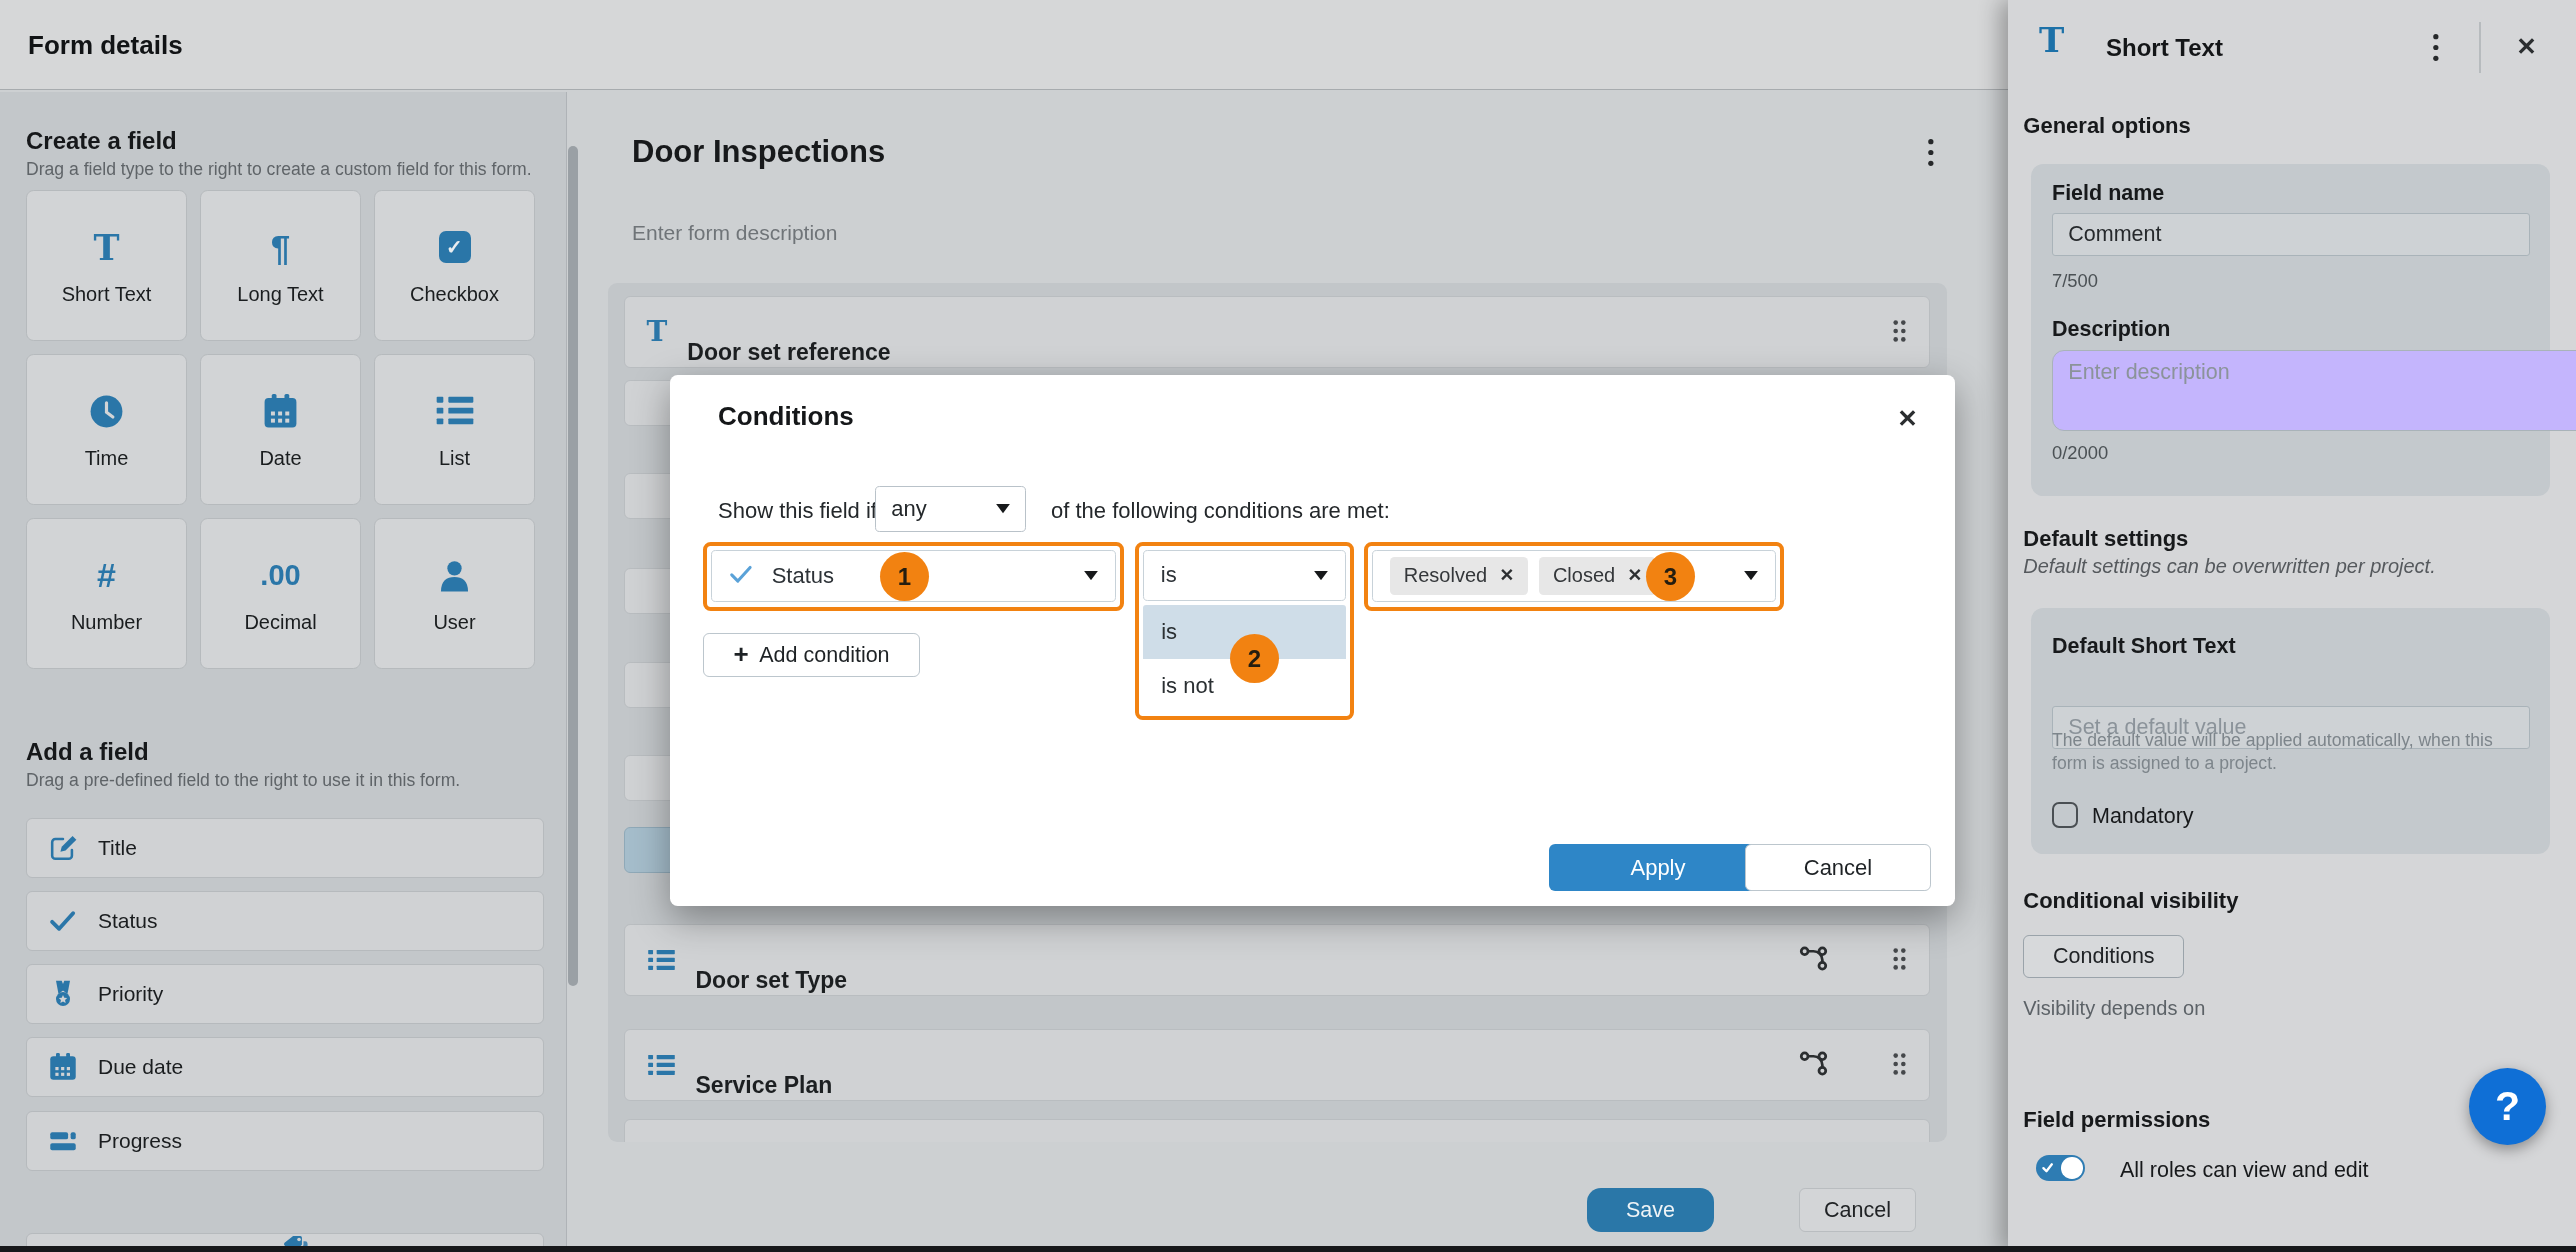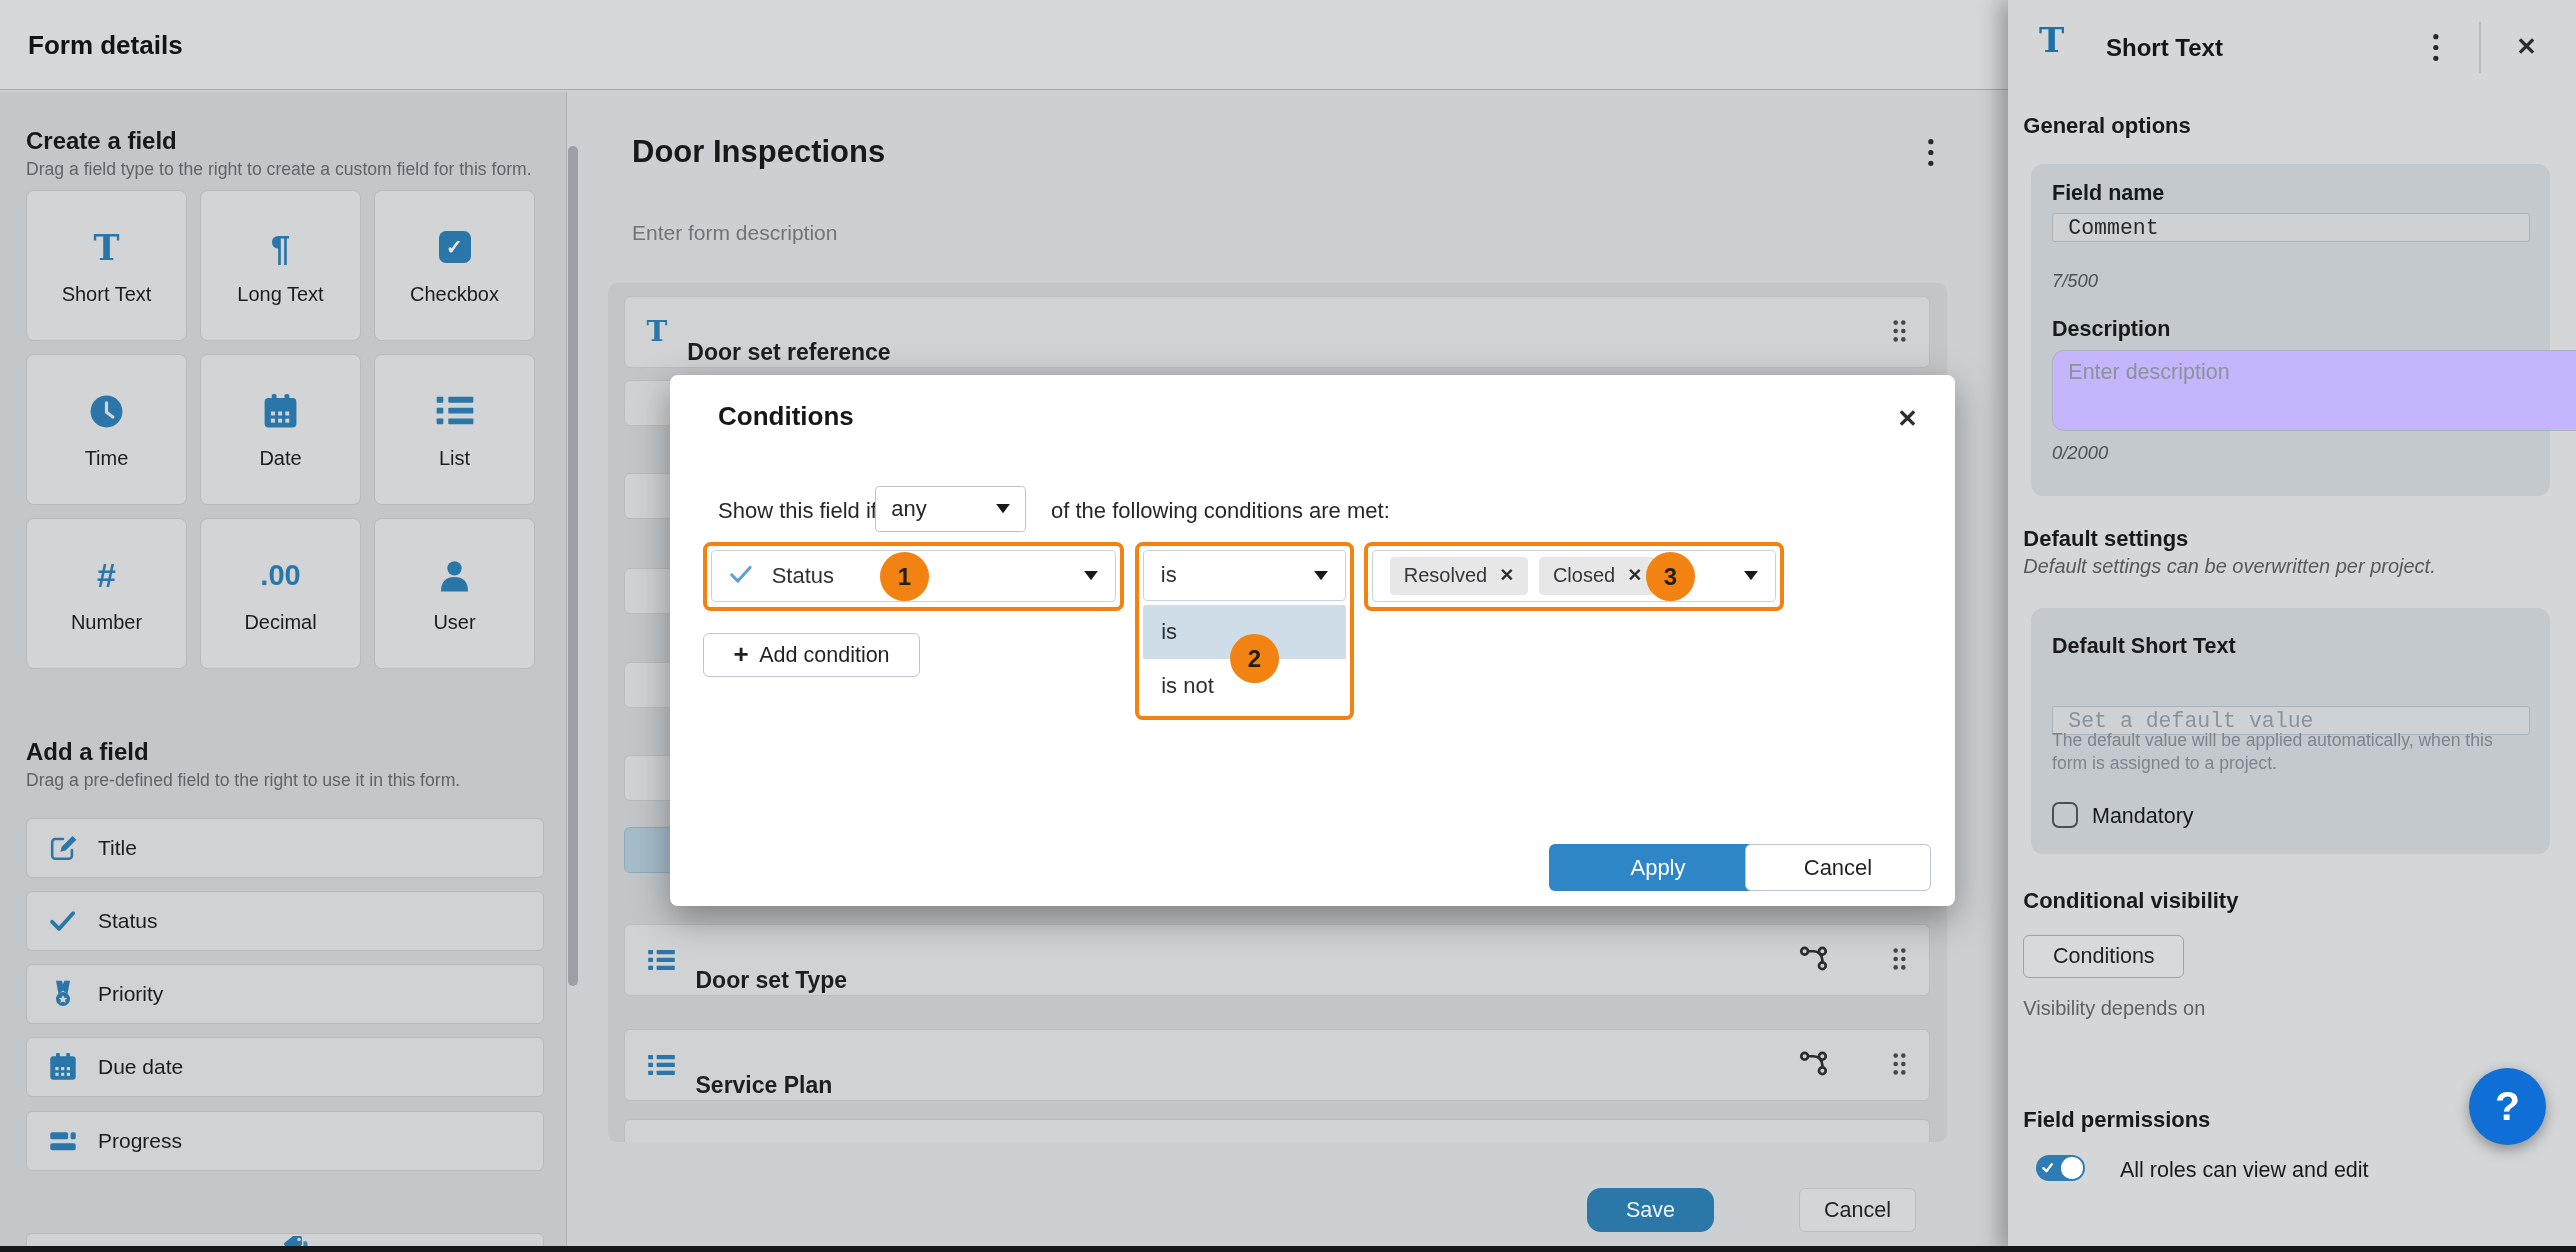--- a/index.html
+++ b/index.html
@@ -87,26 +87,26 @@
   .panel { left:2008px; top:0; width:568px; height:1253px; background:#d5d6d8; box-shadow:-7.7px 0 21.5px rgba(0,0,0,0.30); z-index:20; }
   .panel-ticon { left:31px; top:23px; font-size:34px; color:var(--icon-blue); }
   .panel-title { left:98px; top:34px; font-size:24px; font-weight:700; color:#141618; }
   .panel-kebab { left:409px; top:29px; width:37px; height:37px; display:flex; align-items:center; justify-content:center; cursor:pointer; }
   .panel-div { left:471px; top:21.5px; width:1.5px; height:51px; background:#b7bbbe; }
   .panel-close { left:497px; top:26px; width:43px; height:40px; display:flex; align-items:center; justify-content:center;
                  font-size:24.5px; font-weight:600; color:#2b2e30; cursor:pointer; background:none; border:none; }
   .p-head { position:absolute; left:15.3px; font-size:22px; font-weight:700; color:#17191b; }
   .p-card { position:absolute; left:23px; width:519px; background:#c4c9cd; border-radius:12.3px; }
   .p-label { position:absolute; left:21px; font-size:21.5px; font-weight:700; color:#17191b; }
-  .p-input { position:absolute; left:21px; width:478px; height:29px; background:#ced2d5; border:1.5px solid #a9b3b9; border-radius:3.1px;
-             font-family:Liberation Mono, monospace; font-size:21.5px; color:#26292c; padding:0 15.3px; }
+  .p-input { position:absolute; left:21px; width:478px; height:43px; background:#ced2d5; border:1.5px solid #a9b3b9; border-radius:3.1px;
+             font-family:Liberation Sans, sans-serif; font-size:21.5px; color:#26292c; padding:0 15.3px; }
   .p-input::placeholder, .p-area::placeholder { color:#8b939a; }
   .p-area { position:absolute; left:21px; width:568px; height:81px; background:#c4b5fd; border:1.5px solid #a9b3b9; border-radius:12px;
             font-family:"Liberation Sans",sans-serif; font-size:21.5px; color:#26292c; padding:9.2px 15.3px; resize:none; }
-  .p-counter { position:absolute; left:21px; font-size:18.4px; font-style:italic; color:#4b5155; }
+  .p-counter { position:absolute; left:21px; font-size:18.4px; color:#4b5155; }
   .p-note { position:absolute; left:15.3px; font-size:20px; font-style:italic; color:#55595d; }
   .p-helper { position:absolute; left:21px; width:468px; font-size:17.6px; line-height:1.3; color:#7d858b; }
   .p-check { position:absolute; left:21px; width:26px; height:26px; border:2.3px solid #4a4f53; border-radius:7px; background:transparent; cursor:pointer; }
   .p-btn { position:absolute; left:15.3px; width:161px; height:43px; background:#d7d9db; border:1.5px solid #9aa3aa; border-radius:6.1px;
            font-size:21.5px; color:#202326; cursor:pointer; }
   .p-small { position:absolute; left:15.3px; font-size:20px; color:#5c6267; }
   .p-dep { position:absolute; left:15.3px; width:527px; height:47px; background:#d3d5d7; border:1.5px solid #b5bdc2; border-radius:3.1px;
            display:flex; align-items:center; padding-left:18.4px; gap:20px; cursor:pointer; }
   .p-dep .dlabel { font-size:21.5px; color:#1b1e20; }
   .toggle { position:absolute; left:28px; top:1155px; width:49px; height:26px; background:var(--toggle-blue); border-radius:14px; cursor:pointer; }

